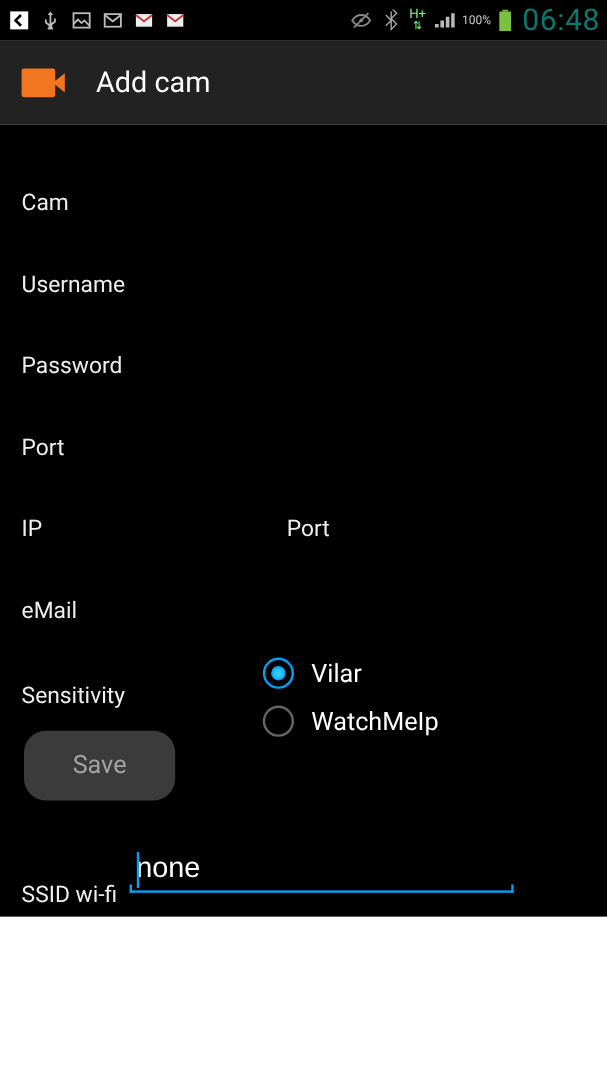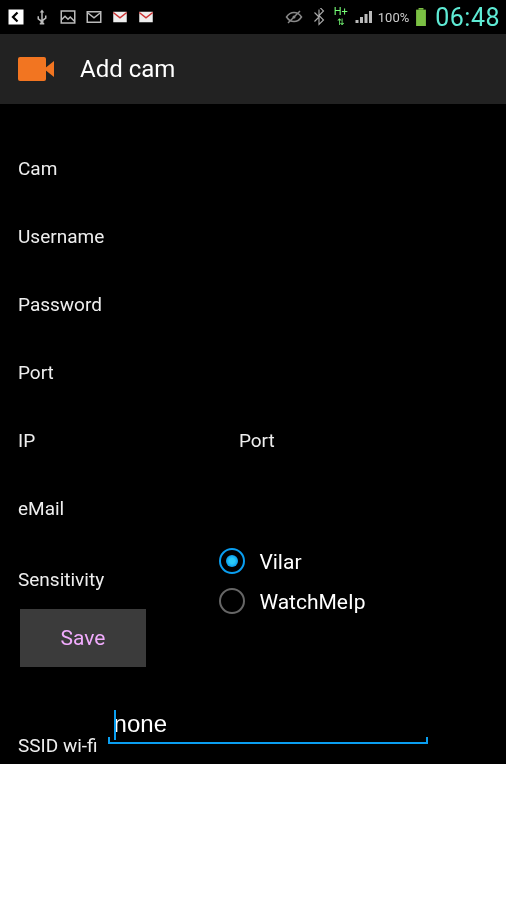--- a/index.html
+++ b/index.html
@@ -16,22 +16,22 @@
       display: flex;
       align-items: center;
       padding: 0 6px;
       color: #ccc;
       font-size: 14px;
     }
     .status-left { display: flex; align-items: center; gap: 6px; }
     .status-right { margin-left: auto; display: flex; align-items: center; gap: 5px; }
     .status-icon { width: 20px; height: 20px; display: inline-flex; align-items: center; justify-content: center; }
     .status-icon svg { width: 18px; height: 18px; fill: #bbb; }
-    .battery-pct { color: #ccc; font-size: 13px; }
-    .clock { color: #5eead4; font-size: 25px; letter-spacing: 0.5px; margin-left: 2px;}
+    .battery-pct { color: #ccc; font-size: 10px; }
+    .clock { color: #0f766e; font-size: 25px; letter-spacing: 0.5px; margin-left: 2px;}
     
     .title-bar {
       height: 70px;
       background: #222;
       display: flex;
       align-items: center;
       padding-left: 18px;
       gap: 28px;
     }
     .cam-icon {
@@ -115,27 +115,28 @@
       display: flex;
       padding-top: 6px;
     }
     .sens-left { width: 42%; margin-top: 20px; }
     .sens-right { width: 58%; }
     
     .save-btn {
       width: 126px;
       height: 58px;
       background: #3b3b3b;
-      color: #f0abfc;
+      color: #a3a3a3;
       font-size: 21px;
       display: flex;
       align-items: center;
       justify-content: center;
       margin-top: 18px;
       margin-left: 2px;
+      border-radius: 18px;
     }
     
     .ssid-row {
       display: flex;
       align-items: center;
       margin-top: 28px;
     }
     .ssid-label { font-size: 19px; color: #eee; margin-top: 39px; }
     .ssid-input-wrap {
       margin-left: 10px;

